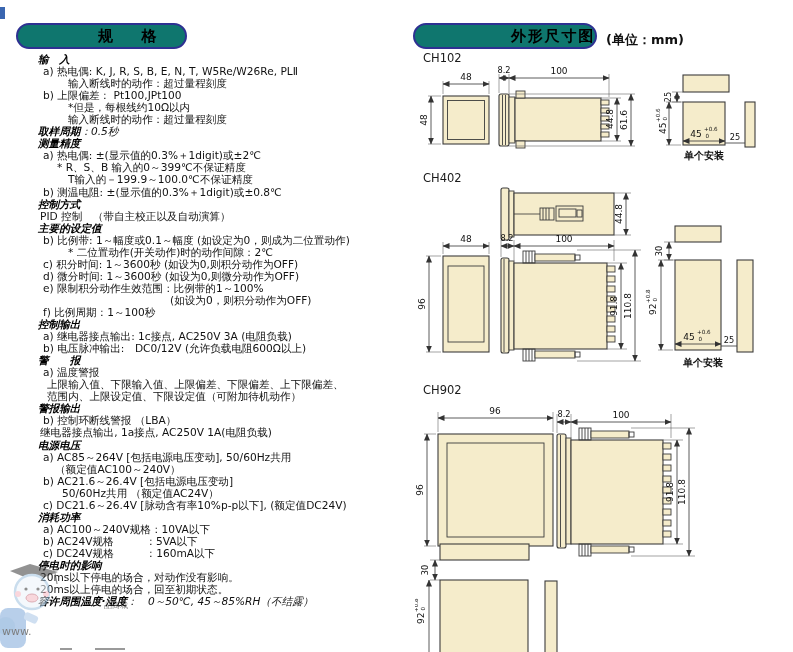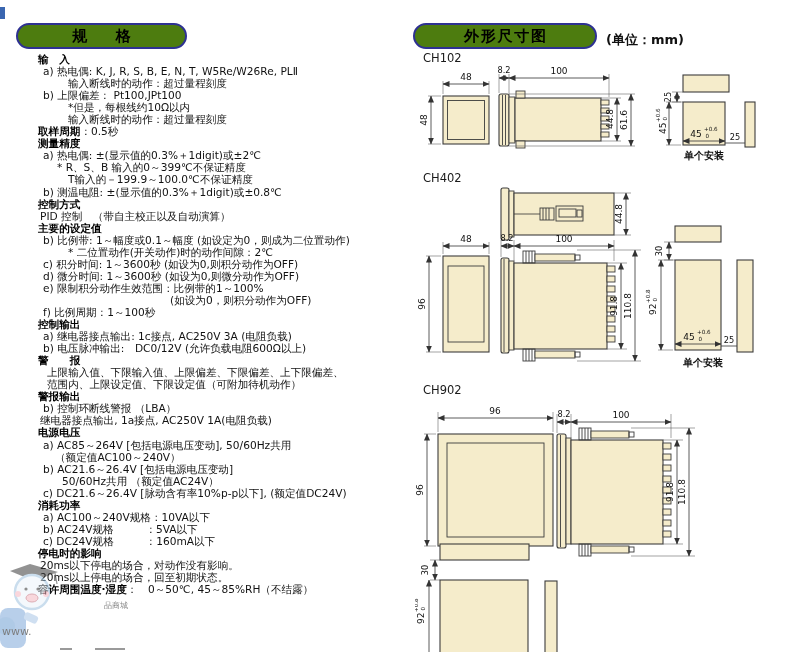--- a/index.html
+++ b/index.html
@@ -1,31 +1,31 @@
 <!DOCTYPE html>
 <html><head>
 <meta charset="utf-8">
 <style>
   html,body{margin:0;padding:0;background:#fff;}
   #page{position:relative;width:793px;height:652px;background:#ffffff;overflow:hidden;
         font-family:"DejaVu Sans","Liberation Sans",sans-serif;color:#111;}
   
-  .pill{position:absolute;box-sizing:border-box;border:2.5px solid #2e3192;background:#4d7c0f;
-        border-radius:14px;display:flex;align-items:center;justify-content:center;font-family:Liberation Mono, monospace;}
+  .pill{position:absolute;box-sizing:border-box;border:2.5px solid #2e3192;background:#0f766e;
+        border-radius:14px;display:flex;align-items:center;justify-content:flex-end;font-family:Liberation Mono, monospace;}
   .pill span{font-weight:bold;font-size:15px;color:#000;white-space:nowrap;}
   #pill-spec{left:16px;top:23px;width:171px;height:26px;}
   #pill-spec span{letter-spacing:1.9em;text-indent:1.9em;}
   #pill-dims{left:413px;top:23px;width:184px;height:26px;}
   #pill-dims span{letter-spacing:0.12em;text-indent:0.12em;}
   #unit-note{position:absolute;left:606px;top:31px;font-size:13px;font-weight:bold;color:#111;}
   
   #spec-lines{position:absolute;left:22px;top:53px;width:388px;}
   .spec-line{font-size:10.6px;line-height:12.05px;white-space:nowrap;color:#111;}
   .spec-line .sb{font-weight:bold;color:#000;}
-  .lv0{padding-left:16px;} .lv1{padding-left:18px;} .lv2{padding-left:21px;}
+  .lv0{padding-left:16px;font-style:italic;} .lv1{padding-left:18px;} .lv2{padding-left:21px;}
   .lv3{padding-left:25px;} .lv4{padding-left:33px;} .lv5{padding-left:35px;}
   .lv6{padding-left:40px;} .lv7{padding-left:46px;} .lv8{padding-left:148px;}
   
   .drw{position:absolute;}
   #drw-ch102{left:415px;top:50px;}
   #drw-ch402{left:415px;top:170px;}
   #drw-ch902{left:415px;top:382px;}
   .obj{fill:#f5eccb;stroke:#3c3c3c;stroke-width:1.1;}
   .obj2{fill:#f5eccb;stroke:#3c3c3c;stroke-width:0.9;}
   .ol{stroke:#3c3c3c;stroke-width:0.9;fill:none;}
@@ -72,20 +72,21 @@
       <div class="spec-line lv7"><span>* 二位置动作(开关动作)时的动作间隙：2℃</span></div>
       <div class="spec-line lv2"><span>c) 积分时间: 1～3600秒 (如设为0,则积分动作为OFF)</span></div>
       <div class="spec-line lv2"><span>d) 微分时间: 1～3600秒 (如设为0,则微分动作为OFF)</span></div>
       <div class="spec-line lv2"><span>e) 限制积分动作生效范围：比例带的1～100%</span></div>
       <div class="spec-line lv8"><span>(如设为0，则积分动作为OFF)</span></div>
       <div class="spec-line lv2"><span>f) 比例周期：1～100秒</span></div>
       <div class="spec-line lv0"><span class="sb">控制输出</span></div>
       <div class="spec-line lv2"><span>a) 继电器接点输出: 1c接点, AC250V 3A (电阻负载)</span></div>
       <div class="spec-line lv2"><span>b) 电压脉冲输出:　DC0/12V (允许负载电阻600Ω以上)</span></div>
       <div class="spec-line lv0"><span class="sb">警　　报</span></div>
+      <div class="spec-line lv2"><span>a) 温度警报</span></div>
       <div class="spec-line lv3"><span>上限输入值、下限输入值、上限偏差、下限偏差、上下限偏差、</span></div>
       <div class="spec-line lv3"><span>范围内、上限设定值、下限设定值（可附加待机动作）</span></div>
       <div class="spec-line lv0"><span class="sb">警报输出</span></div>
       <div class="spec-line lv2"><span>b) 控制环断线警报 （LBA）</span></div>
       <div class="spec-line lv1"><span>继电器接点输出, 1a接点, AC250V 1A(电阻负载)</span></div>
       <div class="spec-line lv0"><span class="sb">电源电压</span></div>
       <div class="spec-line lv2"><span>a) AC85～264V [包括电源电压变动], 50/60Hz共用</span></div>
       <div class="spec-line lv4"><span>（额定值AC100～240V）</span></div>
       <div class="spec-line lv2"><span>b) AC21.6～26.4V [包括电源电压变动]</span></div>
       <div class="spec-line lv6"><span>50/60Hz共用 （额定值AC24V）</span></div>

